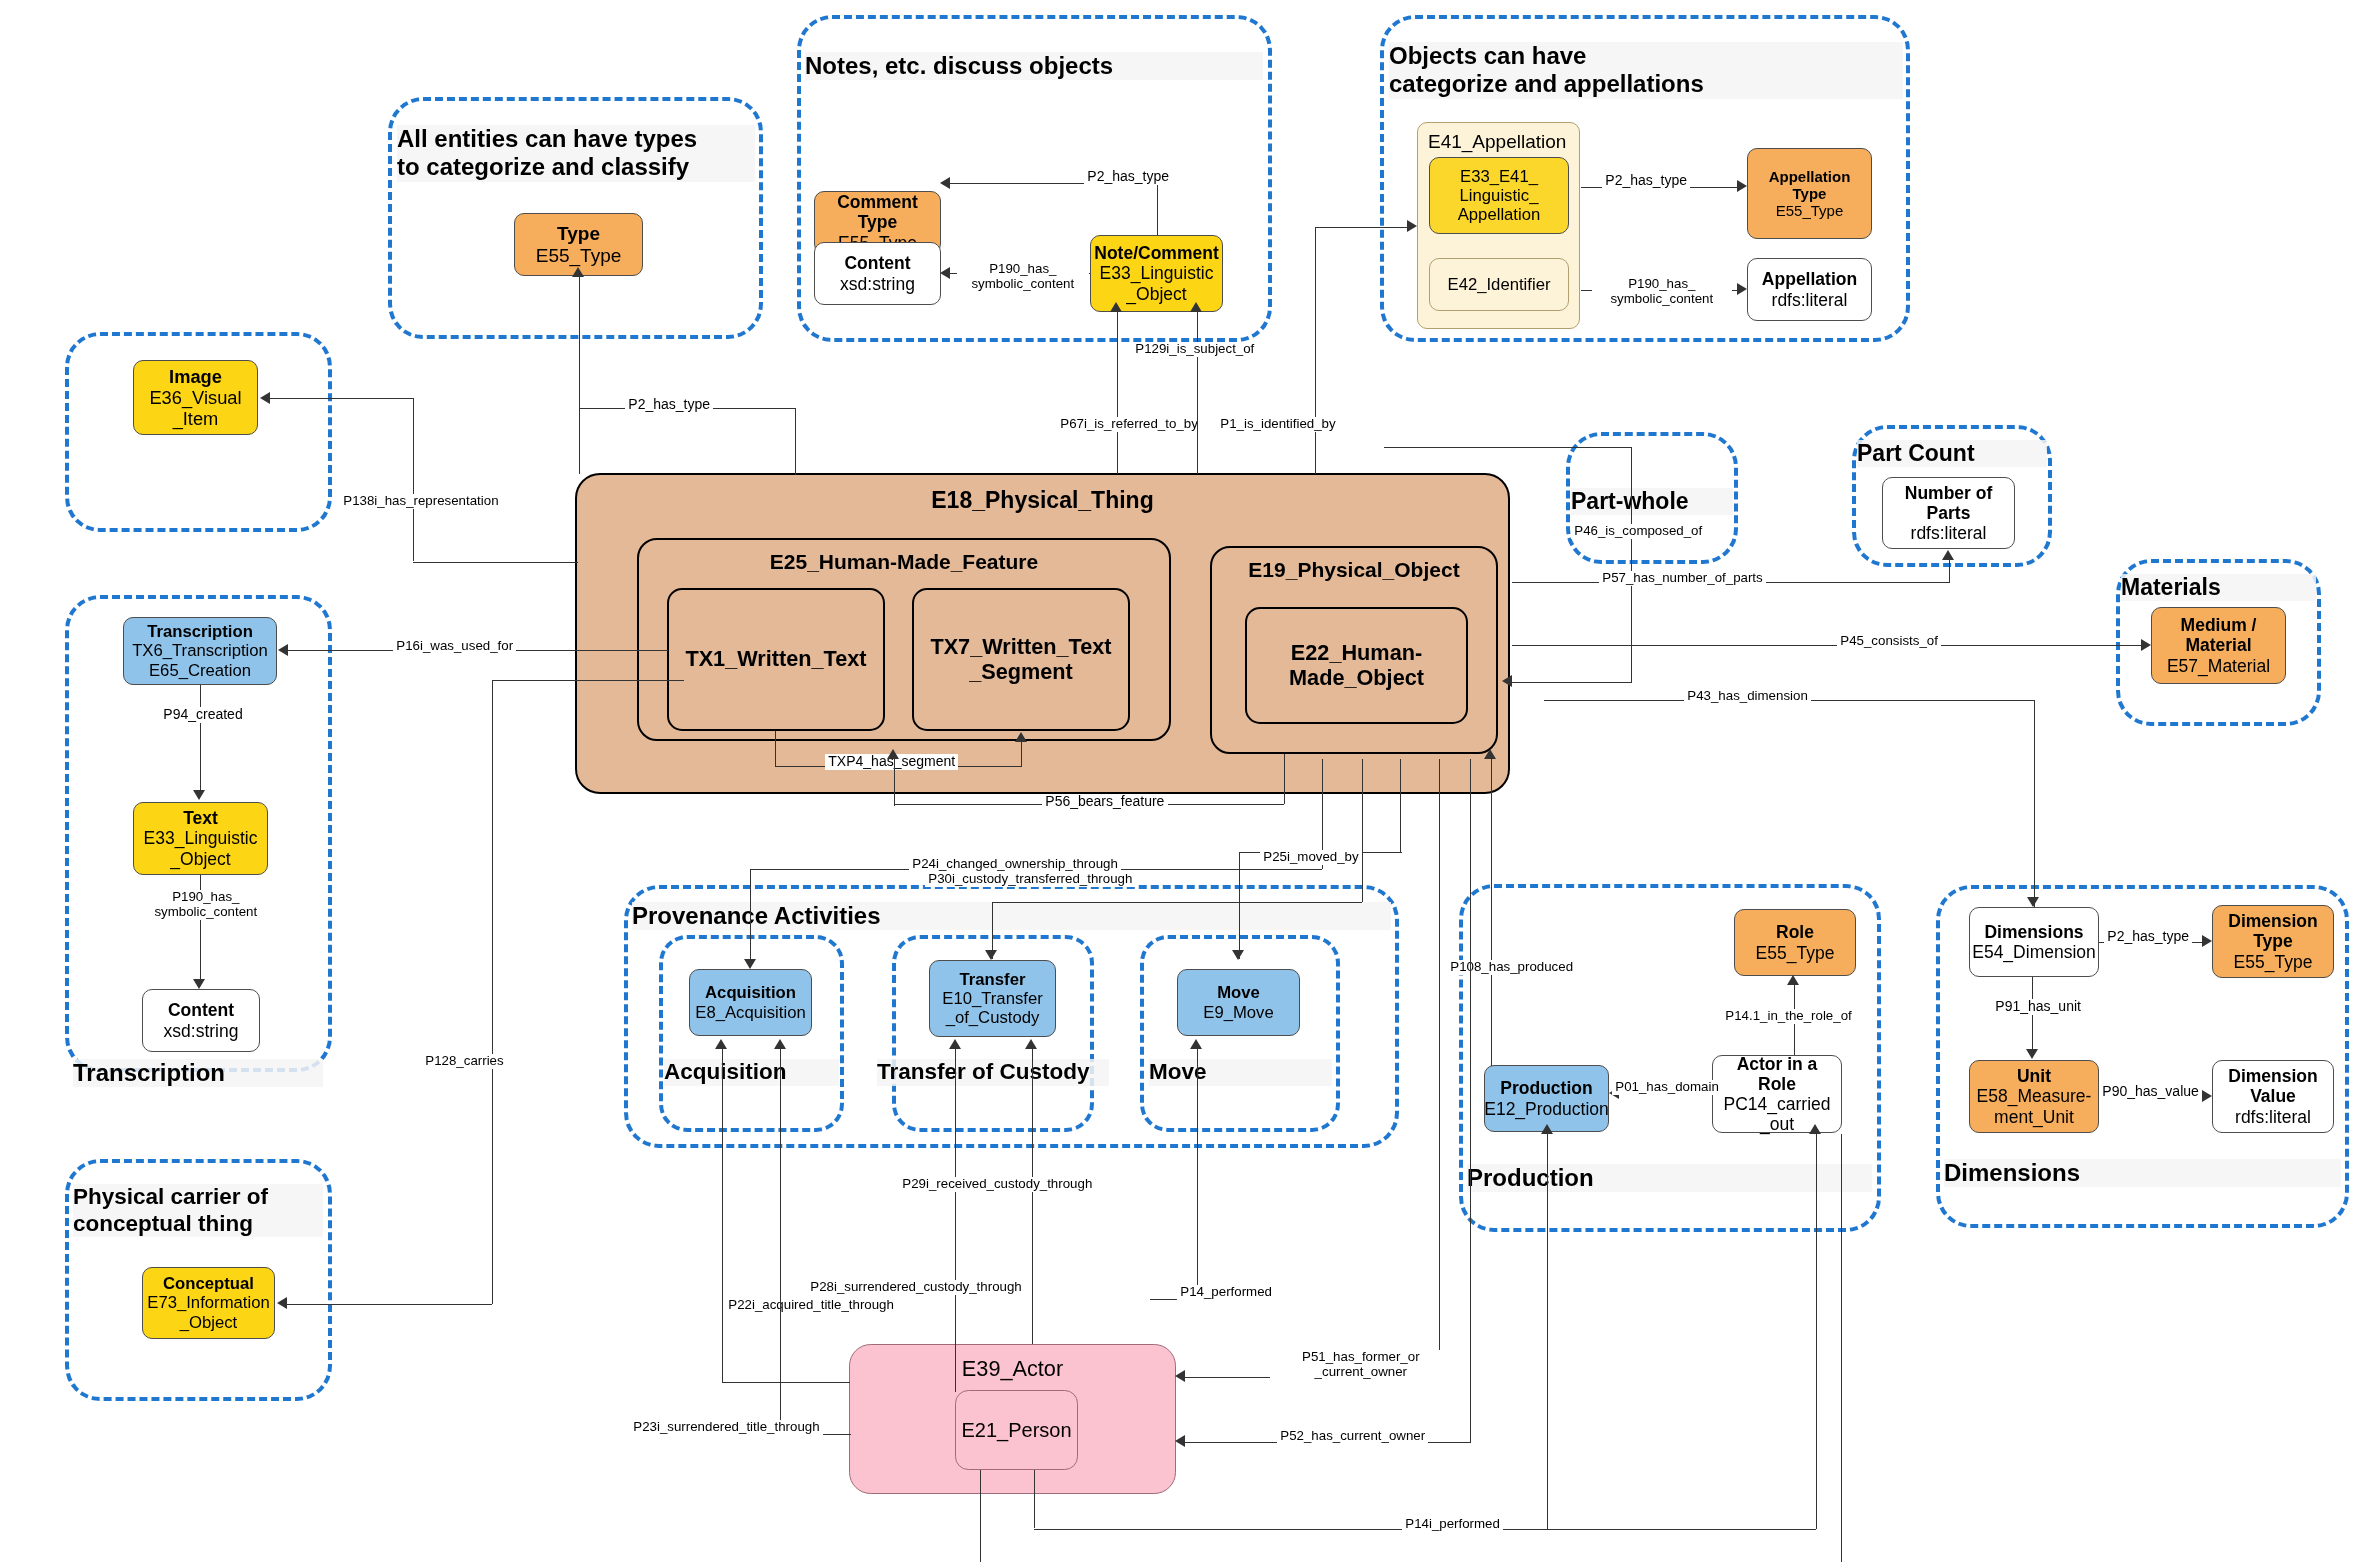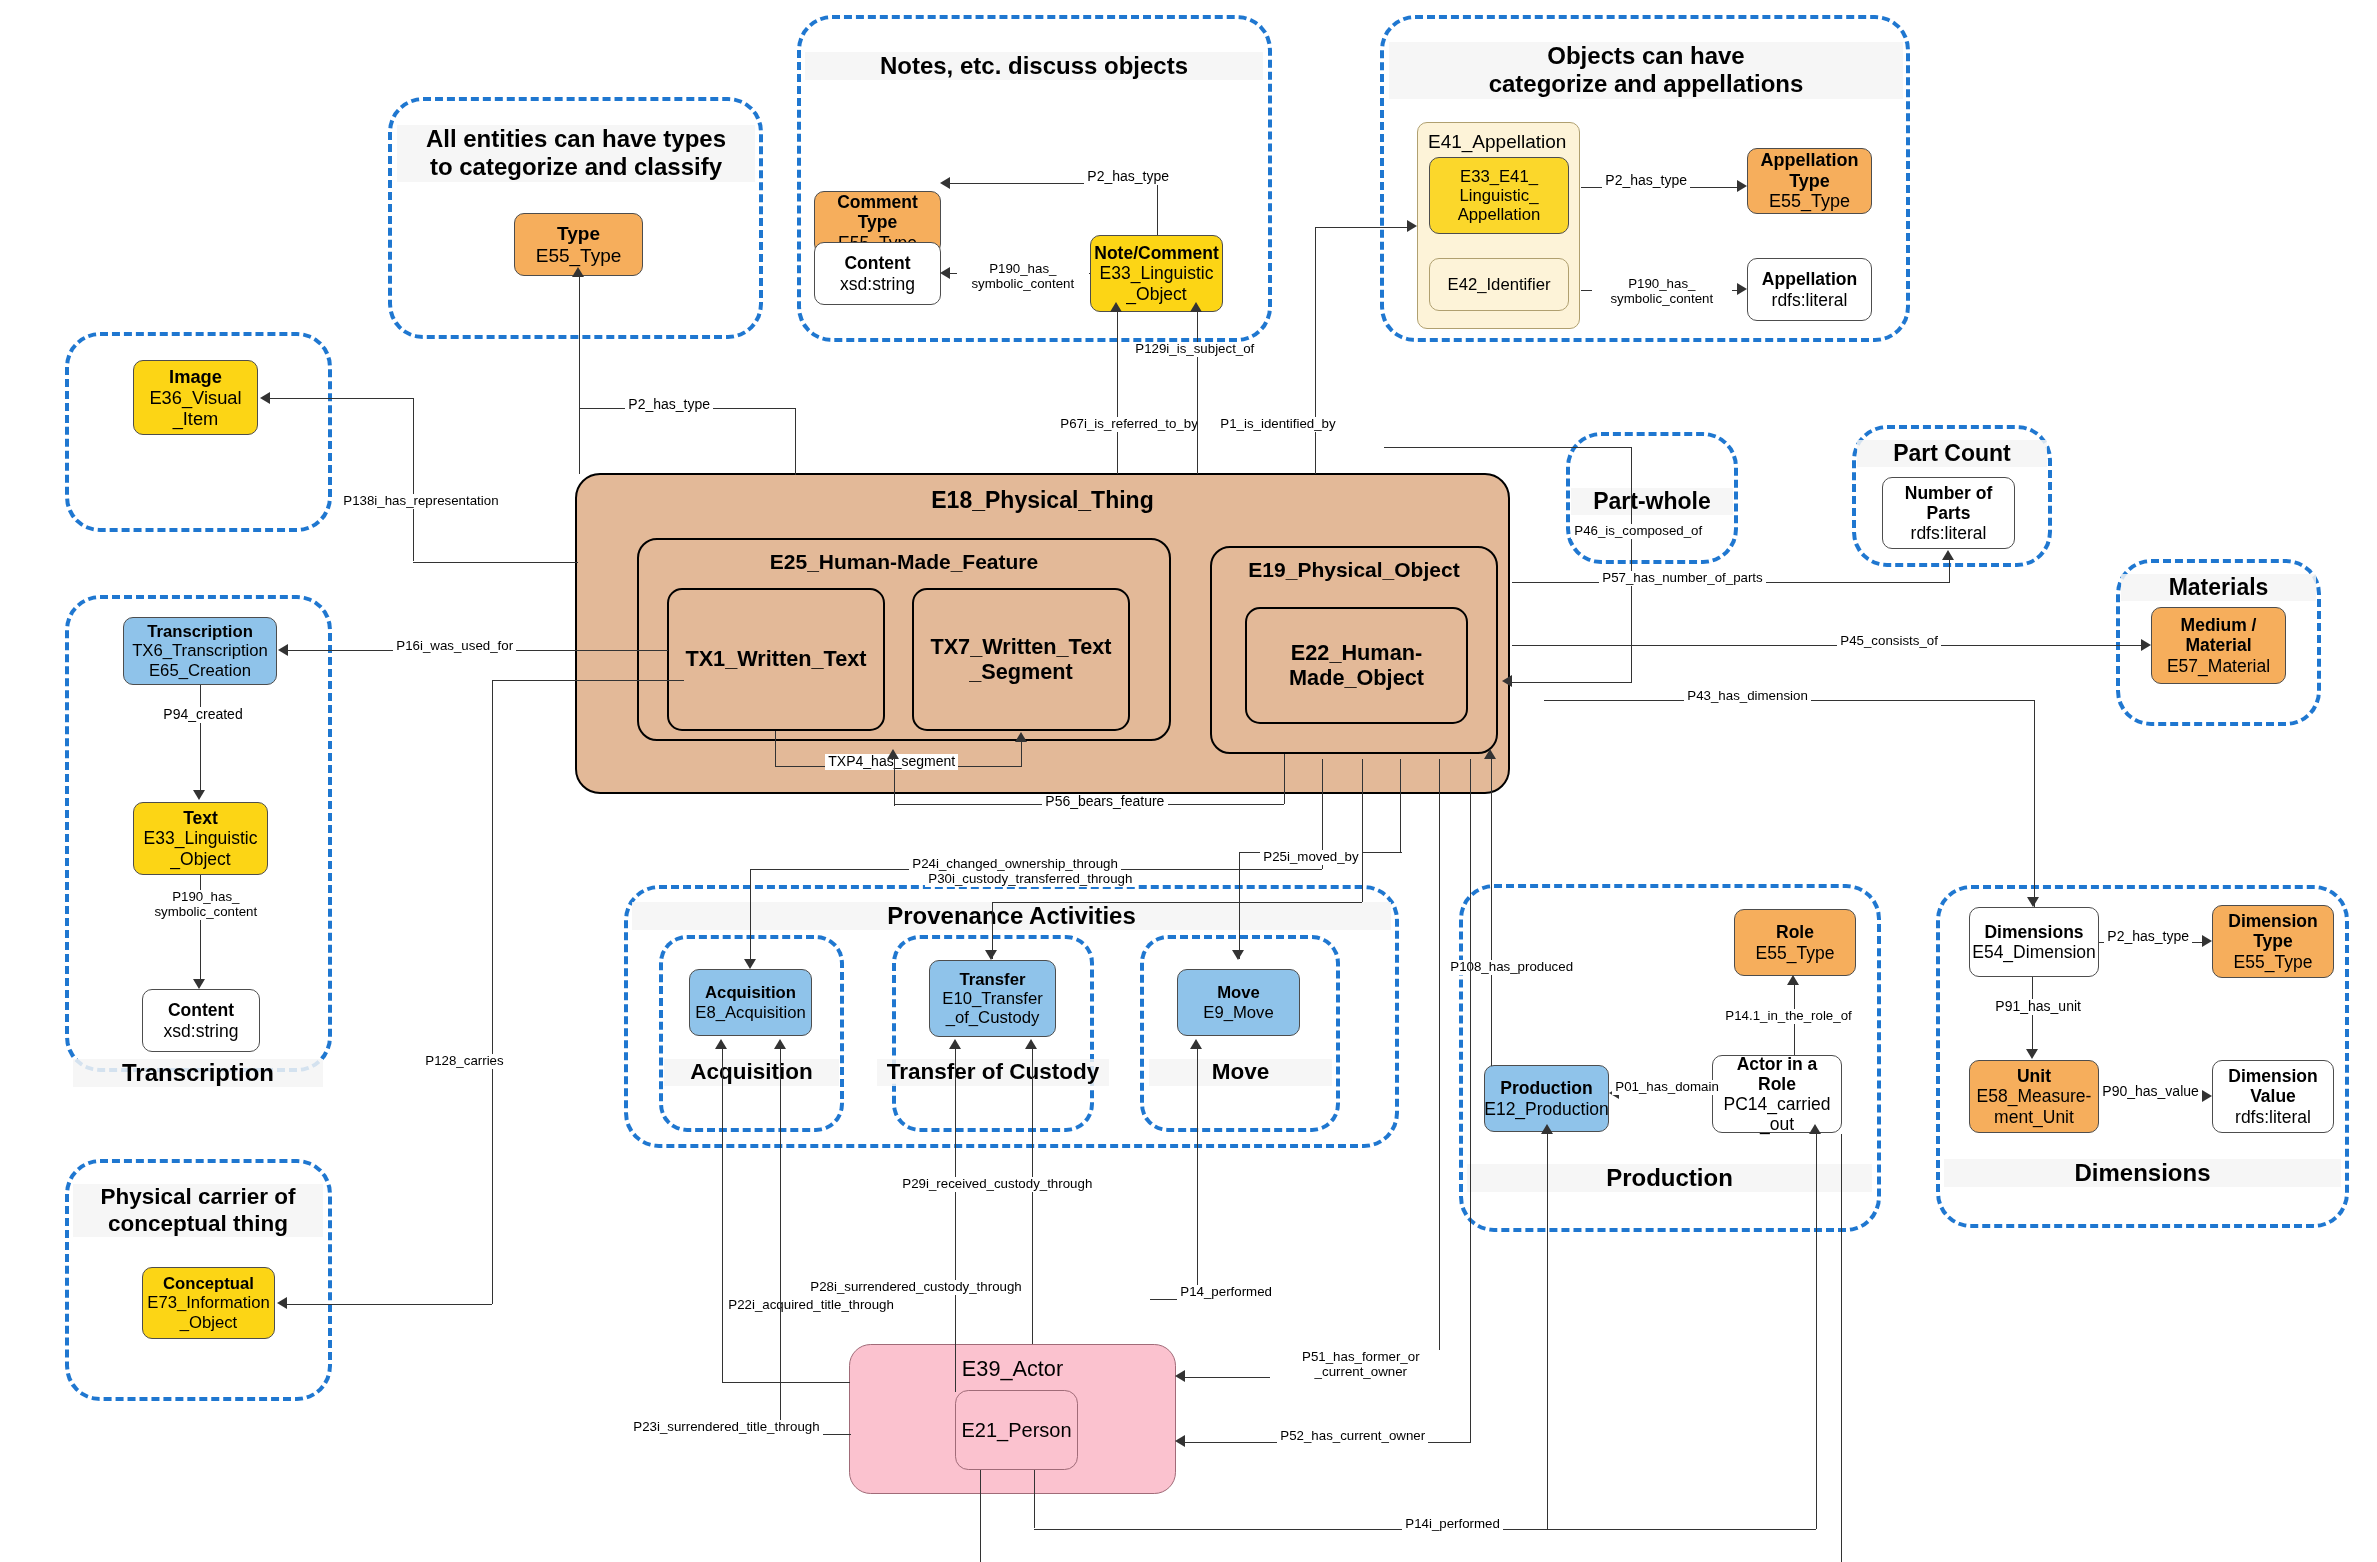--- a/index.html
+++ b/index.html
@@ -2,21 +2,21 @@
 <html style="font-size:13.3px"><head>
 <meta charset="utf-8">
 <title>CIDOC-CRM Physical Thing Model</title>
 <style>
   html,body{margin:0;padding:0;background:#ffffff;}
   body{font-family:"Liberation Sans", sans-serif;}
   #stage{position:relative;width:2377px;height:1562px;background:#fff;overflow:hidden;}
 
   
   .grp{position:absolute;border:4.2px dashed #1f77d0;border-radius:35px;box-sizing:border-box;}
-  .grp-title{position:absolute;font-weight:bold;color:#000;text-align:center;
+  .grp-title{position:absolute;font-weight:bold;color:#000;text-align:left;
              background:rgba(245,245,245,.85);line-height:1.18;white-space:pre-line;}
 
   
   .node{position:absolute;box-sizing:border-box;border:1.7px solid #4d4d4d;border-radius:10px;
         display:flex;flex-direction:column;align-items:center;justify-content:center;
         text-align:center;line-height:1.15;color:#000;padding:1.7px 3.3px;}
   .node .ttl{font-weight:bold;}
   .node .sub{font-weight:normal;}
   .n-orange{background:#f6ae5c;}
   .n-yellow{background:#fcd515;}
@@ -91,21 +91,21 @@
   </div>
   <div class="node n-yellow2" style="left:1429px;top:157px;width:140px;height:77px;font-size:16.7px;">
     <span class="sub">E33_E41_
 Linguistic_
 Appellation</span>
   </div>
   <div class="node n-cream" style="left:1429px;top:258px;width:140px;height:53px;font-size:16.7px;">
     <span class="sub">E42_Identifier</span>
   </div>
 
-  <div class="node n-orange" style="left:1747px;top:148px;width:125px;height:66px;font-size:18px;">
+  <div class="node n-orange" style="left:1747px;top:148px;width:125px;height:91px;font-size:15px;">
     <span class="ttl">Appellation
 Type</span>
     <span class="sub">E55_Type</span>
   </div>
   <div class="node n-white" style="left:1747px;top:258px;width:125px;height:63px;font-size:17.5px;">
     <span class="ttl">Appellation</span>
     <span class="sub">rdfs:literal</span>
   </div>
 
   <div class="h" style="left:1581px;top:187px;width:157px;"></div>

